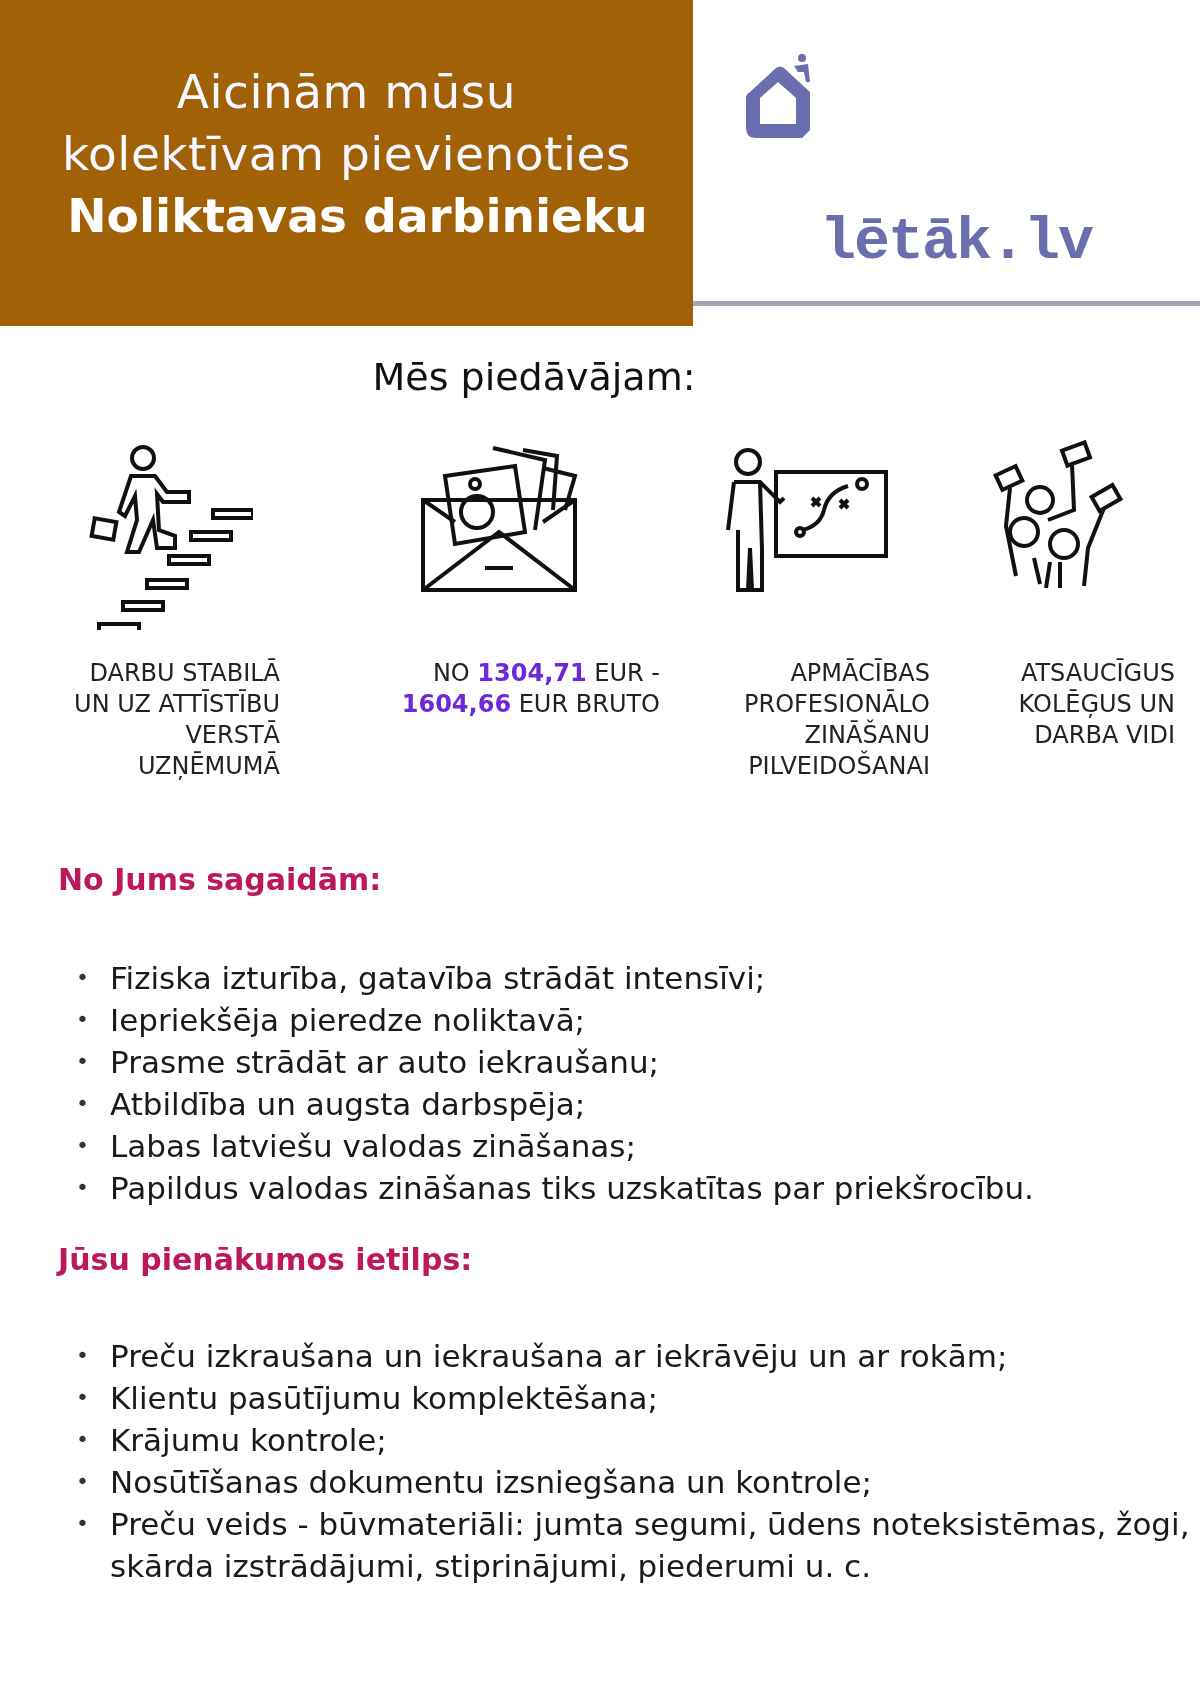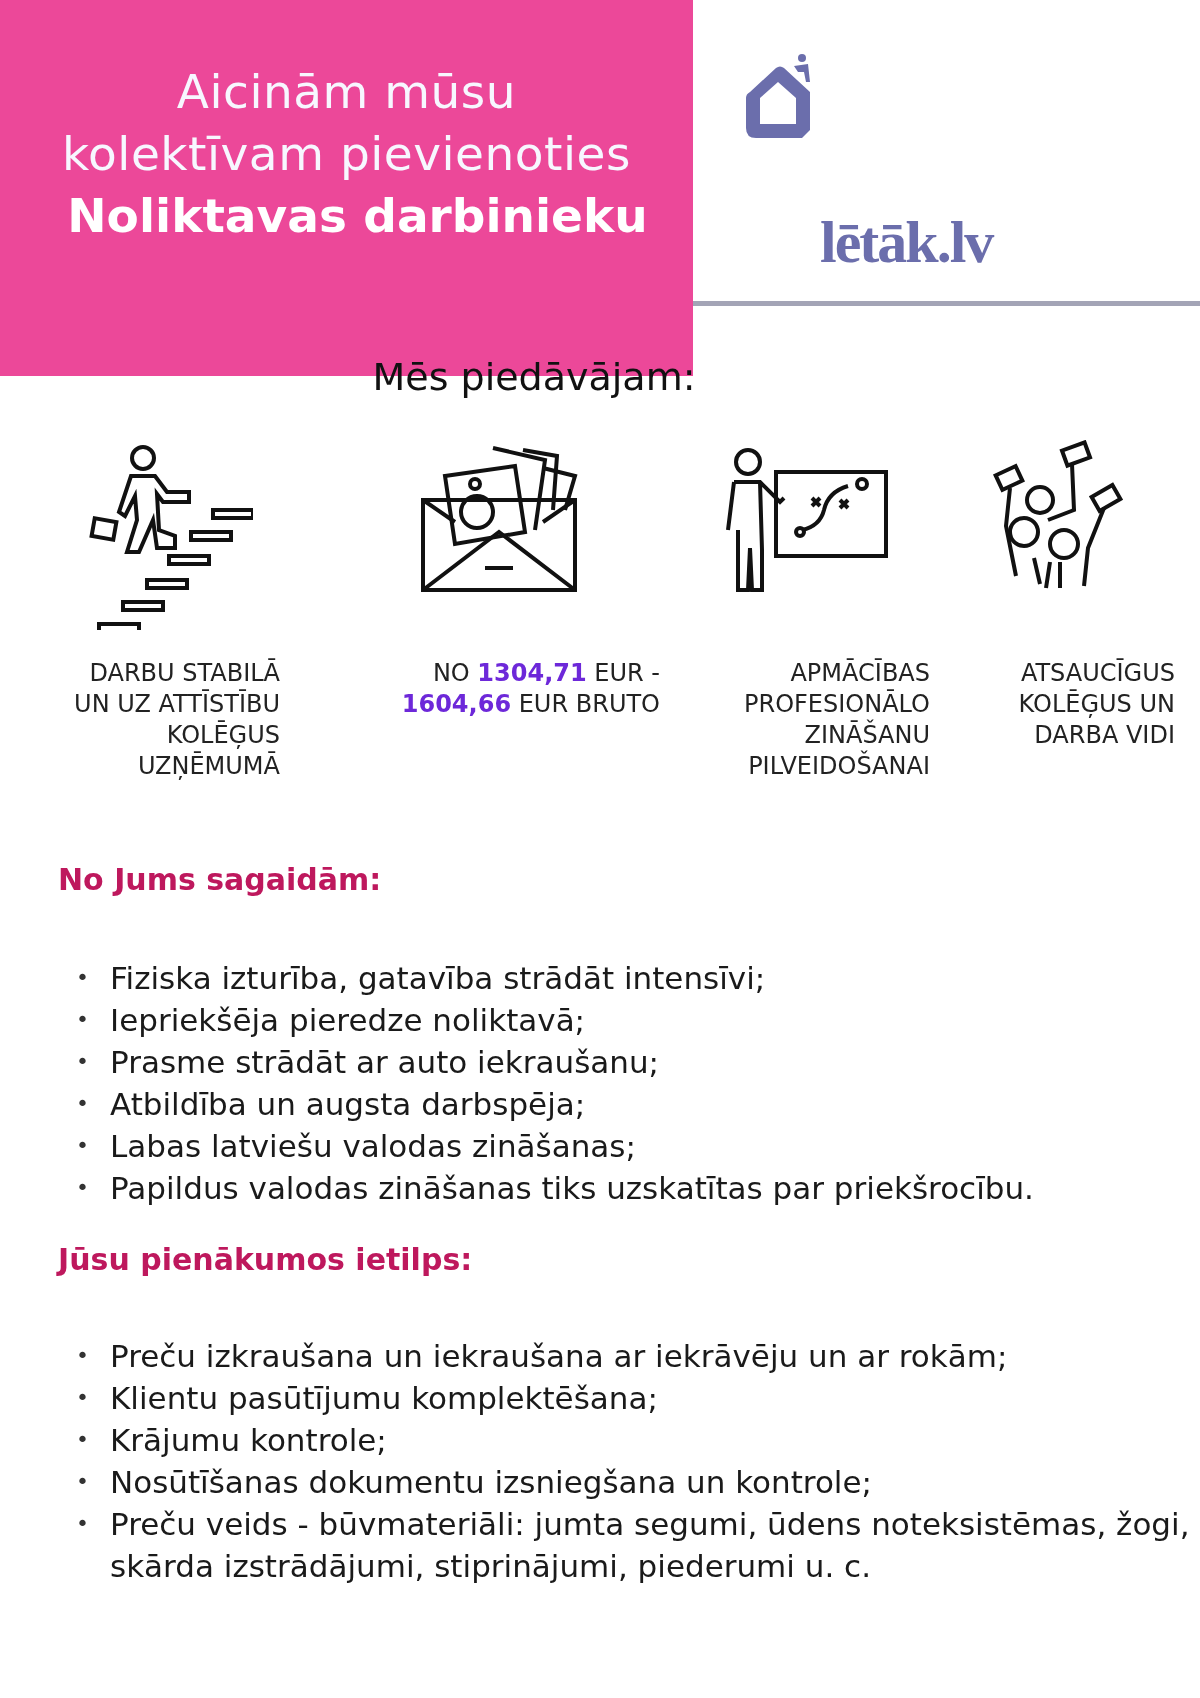--- a/index.html
+++ b/index.html
@@ -9,22 +9,22 @@
       font-family: "DejaVu Sans", "Liberation Sans", sans-serif;
       color: #111;
       position: relative;
       overflow: hidden;
     }
     .header {
       position: absolute; left: 0; top: 0; width: 1200px; height: 306px;
       background: #ffffff;
     }
     .header-left {
-      position: absolute; left: 0; top: 0; width: 693px; height: 376px;
-      background: #ec4899;
+      position: absolute; left: 0; top: 0; width: 693px; height: 326px;
+      background: #a16207;
       color: #fff;
       text-align: center;
     }
     .header-line {
       position: absolute; left: 693px; top: 301px; width: 507px; height: 5px;
       background: #a3a4b6;
     }
     .headline-1, .headline-2 {
       position: absolute; left: 0; width: 693px;
       font-weight: 300; font-size: 47px; letter-spacing: 0.5px;
@@ -42,21 +42,21 @@
     }
     .logo { position: absolute; left: 742px; top: 54px; width: 420px; height: 190px; }
     .logo-icon { position: absolute; left: 0; top: 0; }
     .logo-word1 {
       position: absolute; left: 80px; top: 100px;
       font-family: "DejaVu Sans", sans-serif; font-size: 60px; color: #111; letter-spacing: -1px;
       line-height: 60px;
     }
     .logo-word2 {
       position: absolute; left: 78px; top: 158px;
-      font-family: Liberation Serif, serif; font-weight: bold; font-size: 60px; color: #6b6eac;
+      font-family: Liberation Mono, monospace; font-weight: bold; font-size: 60px; color: #6b6eac;
       letter-spacing: -2px; line-height: 60px;
     }
     .offer-title {
       position: absolute; left: 12px; top: 355px; width: 1044px; text-align: center;
       font-size: 38px; font-family: "DejaVu Sans", sans-serif; color: #111;
     }
     .benefit {
       position: absolute; top: 440px; text-align: right;
     }
     .benefit svg { display: block; margin: 0 auto; }
@@ -111,21 +111,21 @@
     <rect x="150" y="70" width="40" height="8"></rect>
     <rect x="128" y="92" width="40" height="8"></rect>
     <rect x="106" y="116" width="40" height="8"></rect>
     <rect x="84" y="140" width="40" height="8"></rect>
     <rect x="60" y="162" width="40" height="8"></rect>
     <rect x="36" y="184" width="40" height="8"></rect>
   </svg>
   <div class="benefit-text">
     <div>DARBU STABILĀ</div>
     <div>UN UZ ATTĪSTĪBU</div>
-    <div>KOLĒĢUS</div>
+    <div>VERSTĀ</div>
     <div>UZŅĒMUMĀ</div>
   </div>
 </div>
 
 <div class="benefit" style="left:340px; width:320px;">
   <svg width="170" height="170" viewBox="0 0 170 170" fill="none" stroke="#111" stroke-width="4">
     <rect x="28" y="60" width="152" height="90" transform="translate(-20 0)"></rect>
     <path d="M8 60 L40 82 M160 60 L128 82"></path>
     <path d="M8 150 L84 92 L160 150"></path>
     <path d="M70 128 L98 128"></path>

